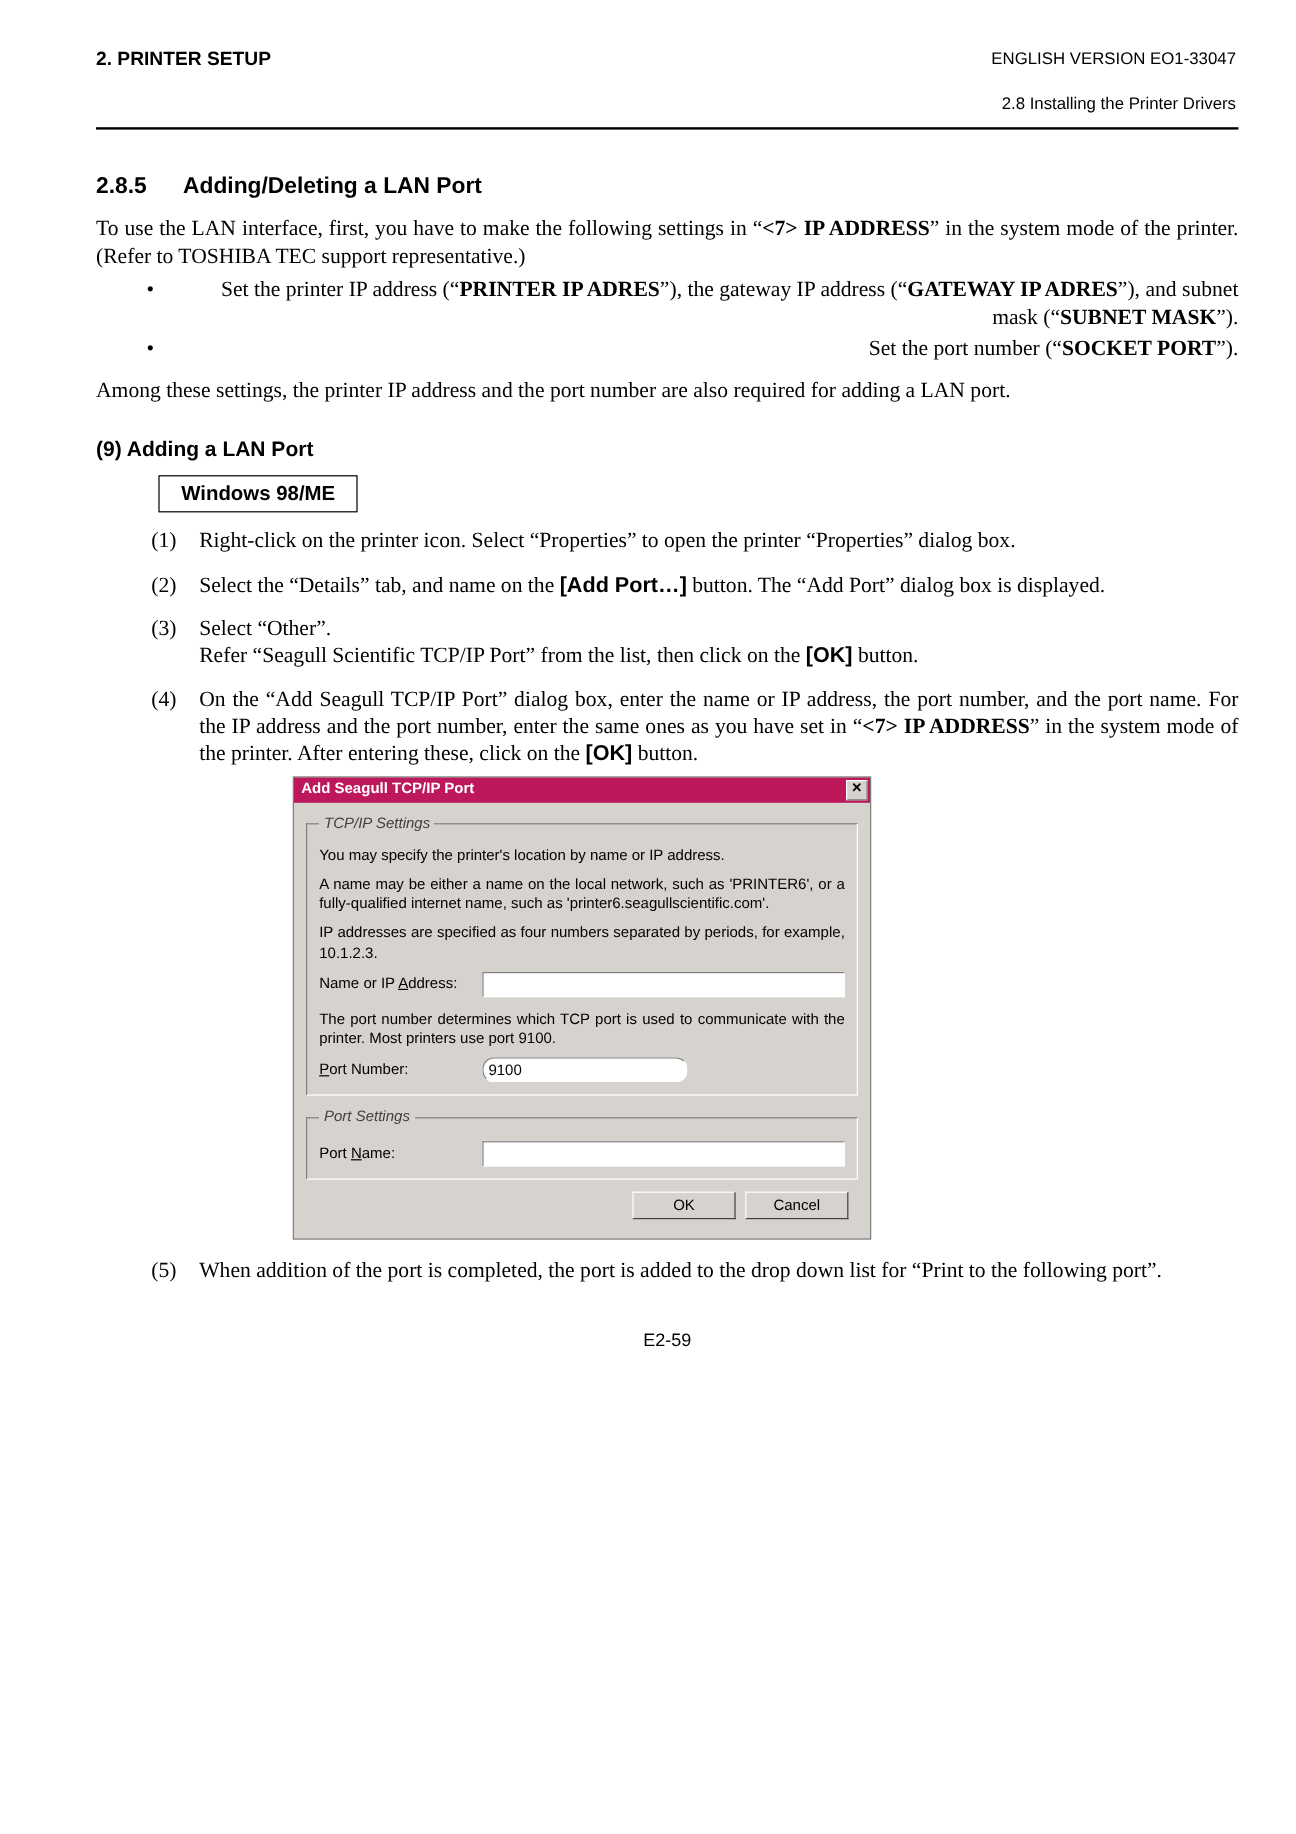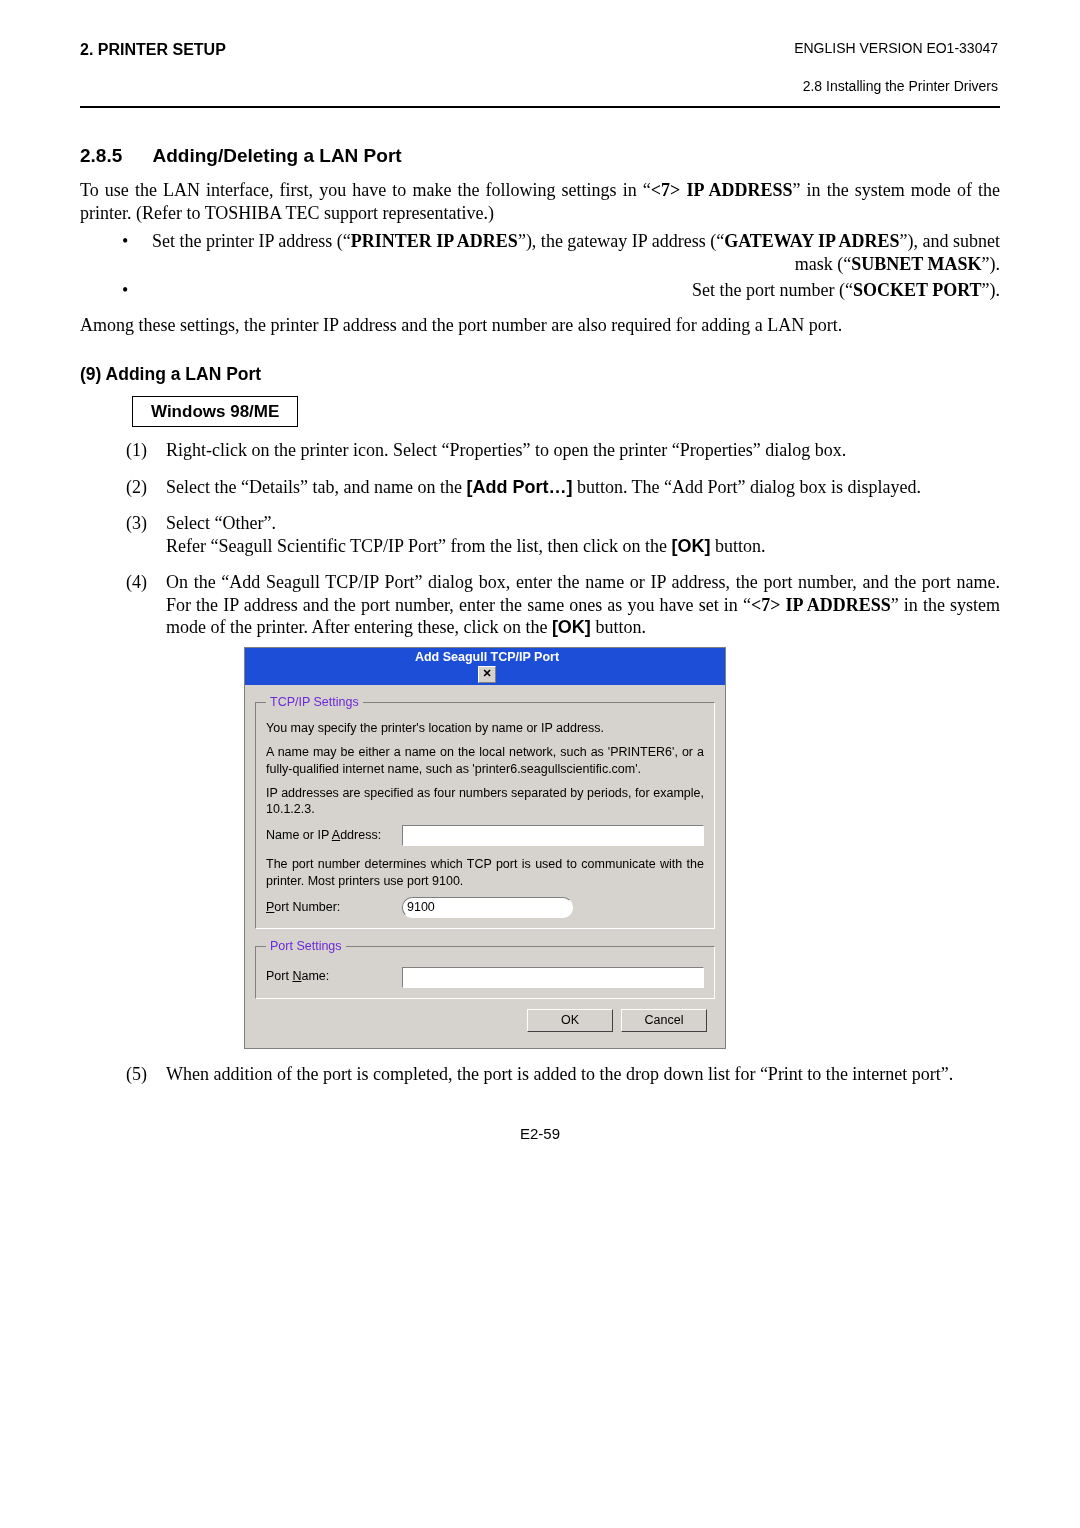--- a/index.html
+++ b/index.html
@@ -5,21 +5,21 @@
 body {
   margin: 0;
   background: #fff;
   width: 1080px;
   font-family: "Times New Roman", serif;
   color: #000;
   font-size: 18px;
   line-height: 1.25;
 }
 .page {
-  padding: 40px 80px 40px 80px;
+  padding: 40px 48px 40px 80px;
   box-sizing: border-box;
   width: 1080px;
 }
 .header-row {
   display: flex;
   align-items: flex-start;
   font-family: Arial, sans-serif;
 }
 .chapter {
   font-weight: bold;
@@ -112,27 +112,26 @@
 .dlg {
   width: 480px;
   border: 1px solid #808080;
   background: #d6d3ce;
   font-family: Tahoma, Arial, sans-serif;
   font-size: 12.5px;
   margin: 8px 0 14px 78px;
   color: #000;
 }
 .dlg-title {
-  background: #1d4ed8;
+  background: #be185d;
   color: #fff;
   display: flex;
-  align-items: center;
+  align-items: flex-start;
   padding: 2px 2px 2px 6px;
   font-weight: bold;
-  flex-direction: column;
 }
 .dlg-title-text { flex: 1; }
 .dlg-close {
   width: 16px; height: 15px;
   background: #d6d3ce;
   border: 1px solid #fff;
   border-right-color:#808080; border-bottom-color:#808080;
   text-align: center;
   line-height: 13px;
   color: #000;
@@ -144,21 +143,22 @@
 }
 fieldset {
   border: 1px solid #fff;
   border-top-color:#808080; border-left-color:#808080;
   margin: 0 0 10px 0;
   padding: 6px 10px 10px 10px;
 }
 legend {
   font-size: 12.5px;
   padding: 0 4px;
-  color: #6d28d9;
+  color: #404040;
+  font-style: italic;
 }
 .grp-text { margin: 4px 0 8px 0; line-height: 1.3; }
 .row {
   display: flex;
   align-items: center;
   margin-top: 6px;
 }
 .row label {
   width: 136px;
 }
@@ -261,17 +261,17 @@
               <input class="inp" value="" style="">
             </div>
           </fieldset>
           <div class="dlg-buttons">
             <button class="btn">OK</button>
             <button class="btn">Cancel</button>
           </div>
         </div>
       </div>
     </li>
-    <li>When addition of the port is completed, the port is added to the drop down list for “Print to the internet port”.</li>
+    <li>When addition of the port is completed, the port is added to the drop down list for “Print to the following port”.</li>
   </ol>
 
   <div class="page-num">E2-59</div>
 </div>
 
 </body></html>

